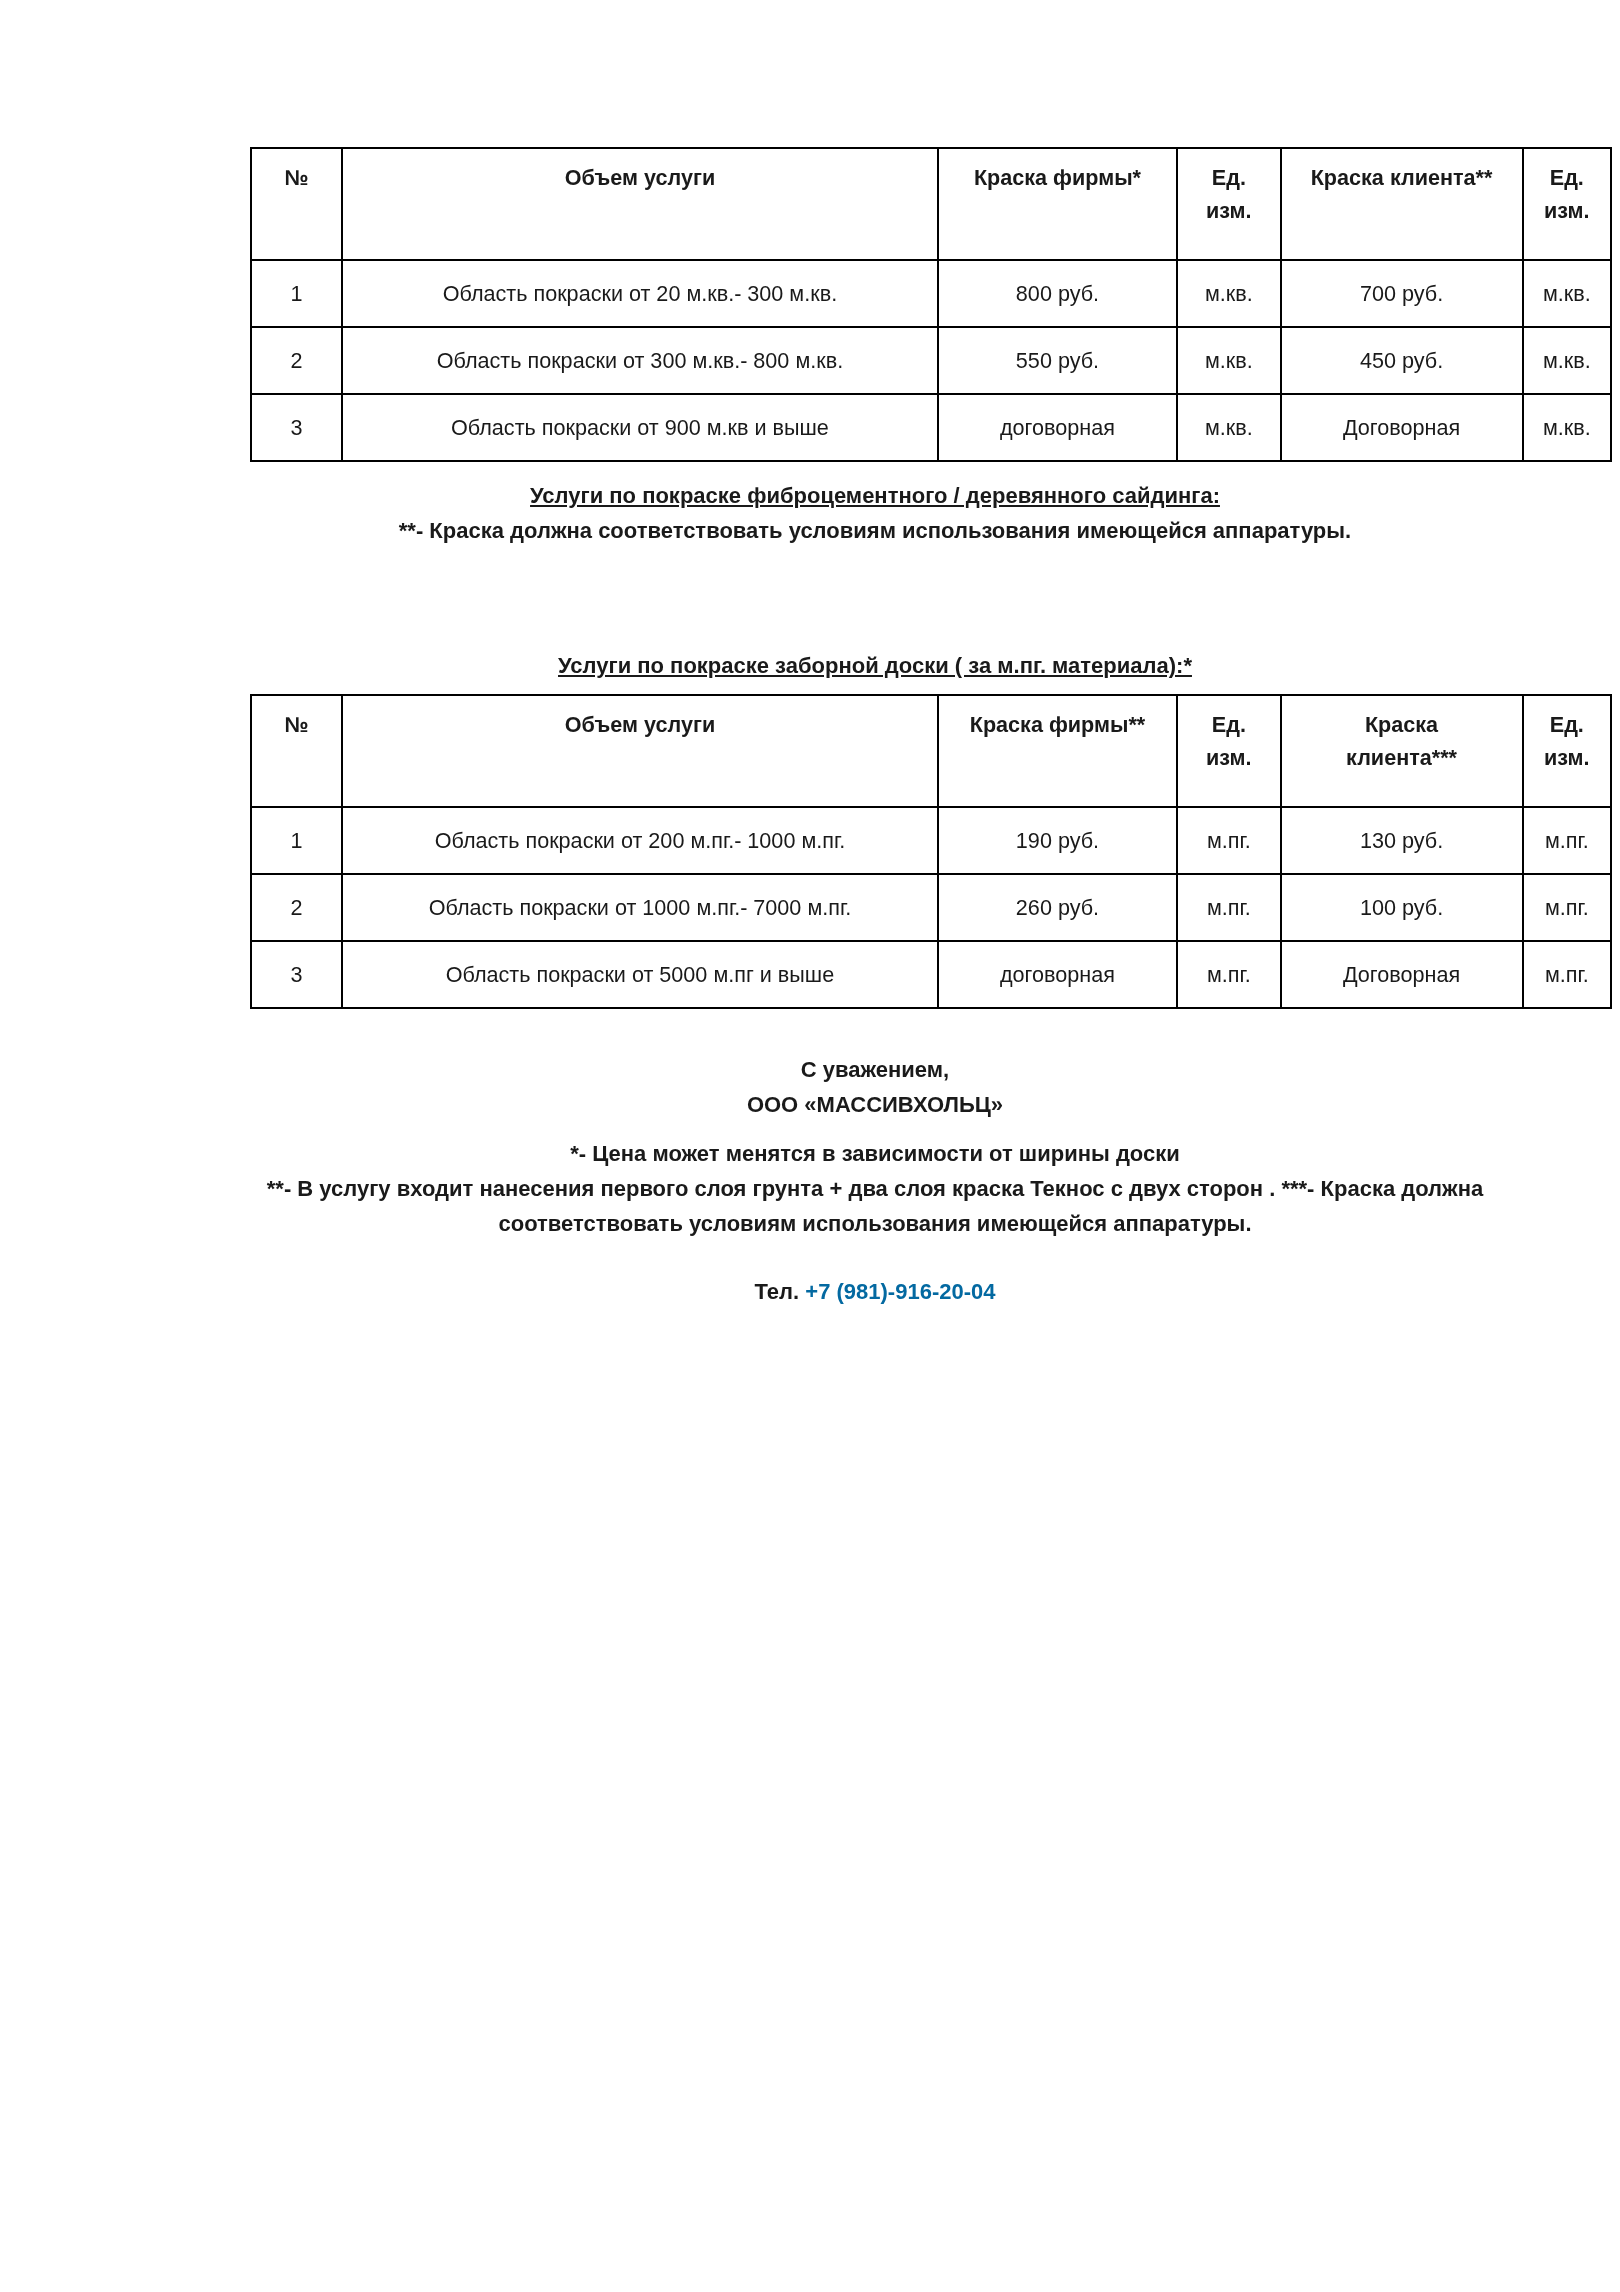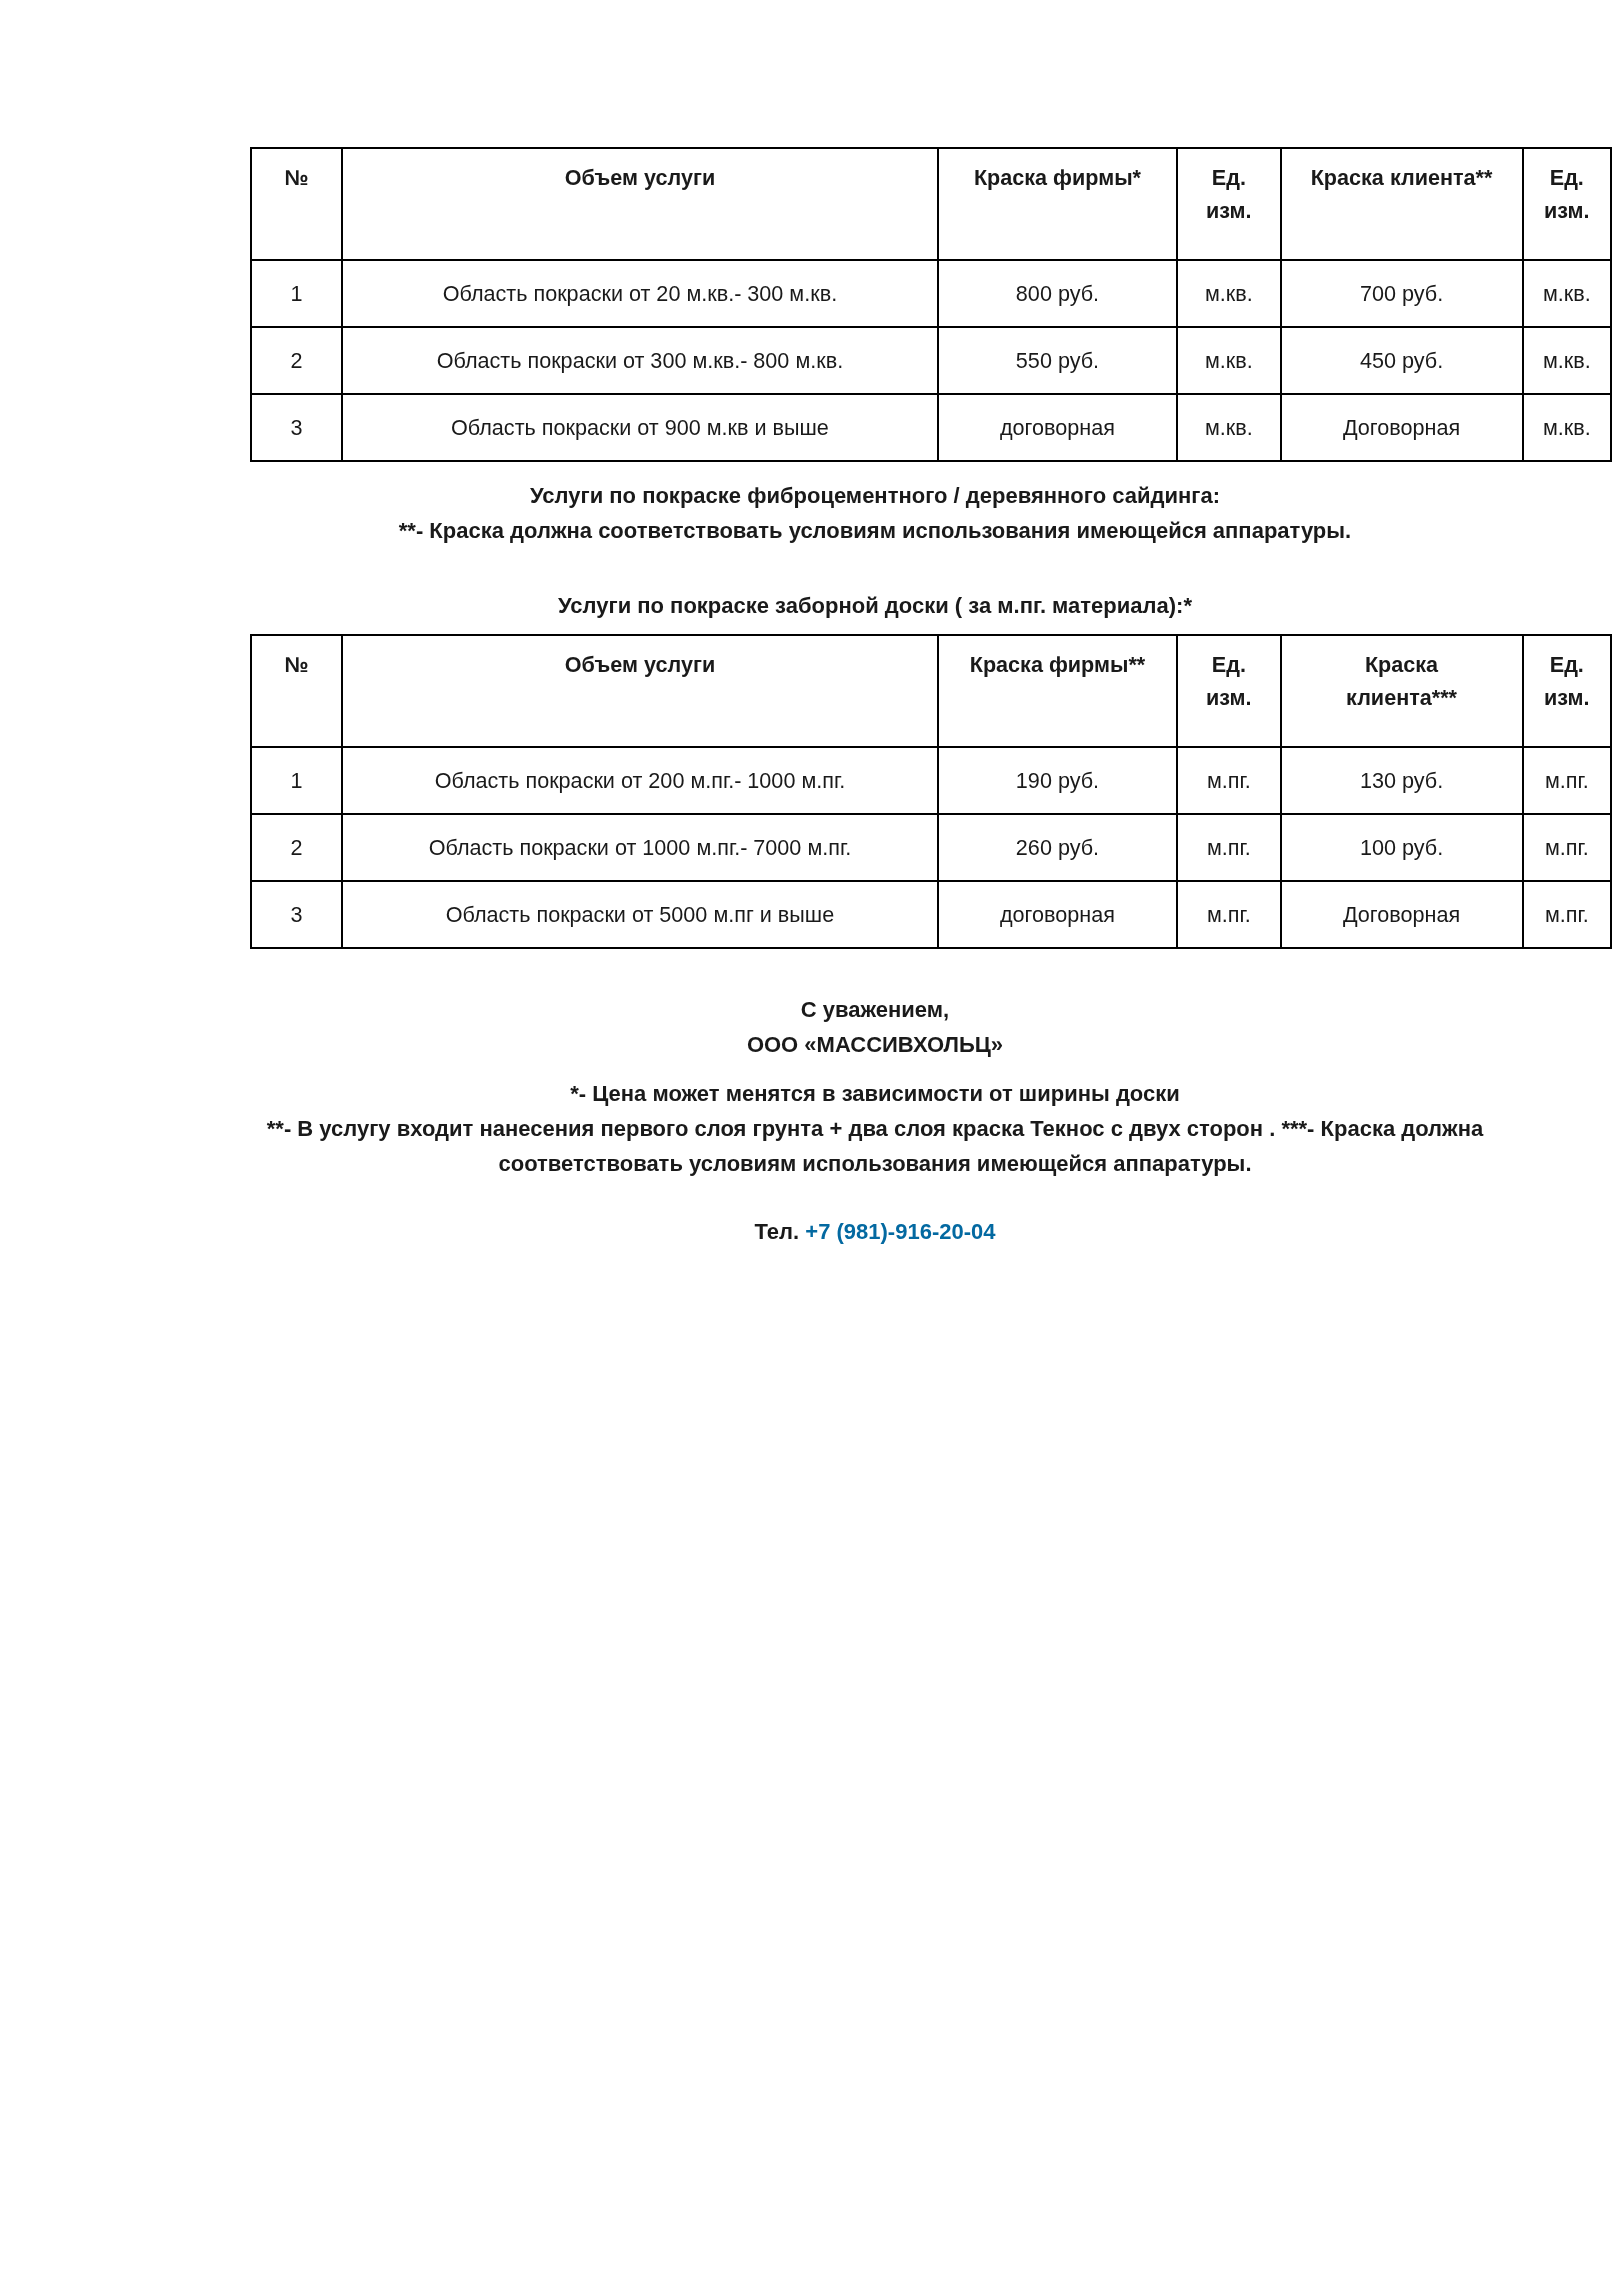--- a/index.html
+++ b/index.html
@@ -45,24 +45,24 @@
 
   .text-block {
     width: 1250px;
     margin-left: 250px;
     text-align: center;
     font-weight: bold;
     font-size: 22px;
     line-height: 35px;
     color: #1a1a1a;
   }
-  .u { }
+  .u { text-decoration: underline; }
 
   .notes-1 { margin-top: 15.7px; }
-  .section-2-title { margin-top: 40px; margin-bottom: 11.8px; }
+  .section-2-title { margin-top: 100px; margin-bottom: 11.8px; }
   .notes-2 { margin-top: 13.7px; }
   .signature { margin-top: 43px; }
   .phone-line { margin-top: 33px; }
   .phone-number { font-weight: bold; }
 </style>
 </head>
 <body>
 
 <div class="page">
   <div class="content">

